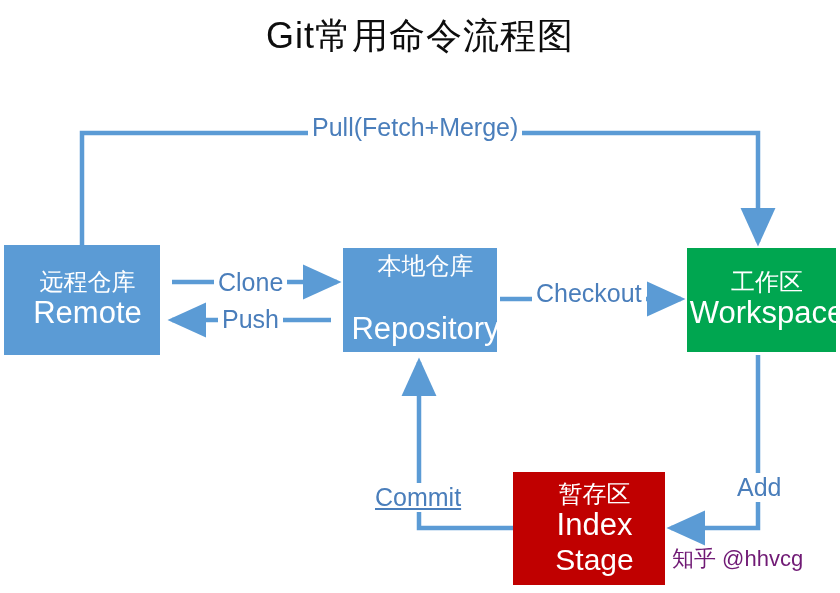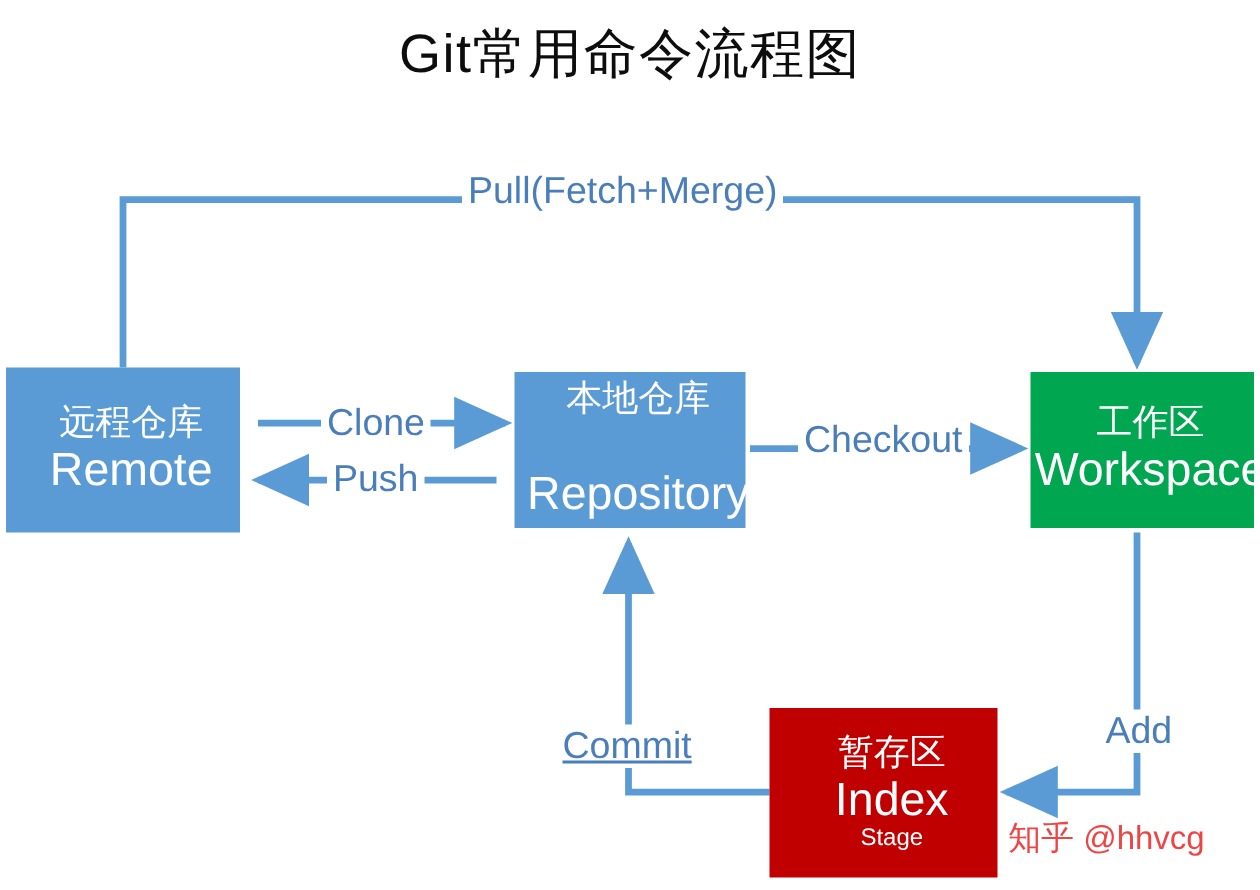--- a/index.html
+++ b/index.html
@@ -29,21 +29,21 @@
     align-items:center;
     justify-content:center;
     color:#ffffff;
     line-height:1.12;
     box-sizing:border-box;
     z-index:3;
     padding-left:11px;
   }
   .node .l1{font-size:24px;}
   .node .l2{font-size:31px;}
-  .node .l3{font-size:16px;}
+  .node .l3{font-size:30px;}
 
   #node-remote{left:4px;top:245px;width:156px;height:110px;background:#5B9BD5;}
   #node-repository{left:343px;top:248px;width:154px;height:104px;background:#5B9BD5;gap:32px;}
   #node-workspace{left:687px;top:248px;width:149px;height:104px;background:#00A650;}
   #node-index{left:513px;top:472px;width:152px;height:113px;background:#C00000;}
 
   svg#wires{position:absolute;left:0;top:0;width:840px;height:593px;z-index:2;}
 
   .edge-label{
     position:absolute;
@@ -58,21 +58,21 @@
   #label-clone{left:214px;top:268px;}
   #label-push{left:218px;top:305px;}
   #label-checkout{left:532px;top:279px;}
   #label-commit{left:371px;top:483px;text-decoration:underline;}
   #label-add{left:733px;top:473px;}
 
   .watermark{
     position:absolute;
     left:672px;top:544px;
     font-size:22px;
-    color:#ef4444;
+    color:#701a75;
     white-space:nowrap;
     z-index:5;
   }
 </style>
 </head>
 <body>
 
 <div id="canvas">
 
   <div class="title">Git常用命令流程图</div>

